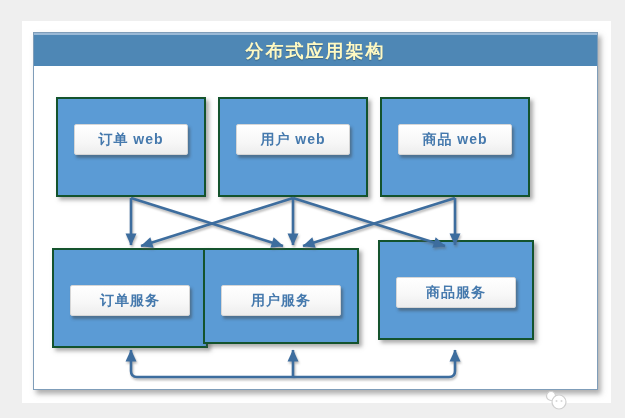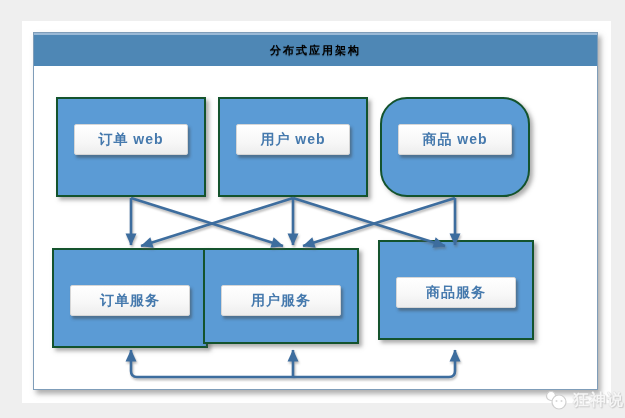--- a/index.html
+++ b/index.html
@@ -21,21 +21,21 @@
     box-sizing:border-box;
   }
   .titlebar{
     position:absolute;left:0;top:0;right:0;height:33px;
     background:#4e87b5;
     border-top:2px solid #9ab9d6;
     box-sizing:border-box;
     display:flex;align-items:center;justify-content:center;
   }
   .titlebar span{
-    color:#000000;font-size:11px;font-weight:bold;letter-spacing:2px;
+    color:#fef9c3;font-size:18px;font-weight:bold;letter-spacing:2px;
     text-shadow:0 1px 1px rgba(0,0,0,.25);
   }
   .node{
     position:absolute;
     background:#5b9bd5;
     border:2px solid #14532d;
     box-shadow:3px 3px 4px rgba(90,90,90,.5);
     box-sizing:border-box;
   }
   .node-label{
@@ -74,21 +74,21 @@
     <span>分布式应用架构</span>
   </div>
 </div>
 
 <div class="node toprow" style="left:56px;top:97px;width:150px;height:100px;">
   <div class="node-label">订单 web</div>
 </div>
 <div class="node toprow" style="left:218px;top:97px;width:150px;height:100px;">
   <div class="node-label">用户 web</div>
 </div>
-<div class="node toprow" style="left:380px;top:97px;width:150px;height:100px;border-radius:27px;">
+<div class="node toprow" style="left:380px;top:97px;width:150px;height:100px;">
   <div class="node-label">商品 web</div>
 </div>
 
 <div class="node bottomrow" style="left:52px;top:248px;width:156px;height:100px;">
   <div class="node-label">订单服务</div>
 </div>
 <div class="node bottomrow" style="left:203px;top:248px;width:156px;height:96px;">
   <div class="node-label">用户服务</div>
 </div>
 <div class="node bottomrow" style="left:378px;top:240px;width:156px;height:100px;">
@@ -116,14 +116,13 @@
   </g>
 </svg>
 
 <div class="watermark">
   <svg width="24" height="20" viewBox="0 0 24 20">
     <circle cx="6" cy="6" r="4.5" fill="#ffffff" stroke="#cfcfcf" stroke-width="1.2"></circle>
     <circle cx="14" cy="12" r="7" fill="#ffffff" stroke="#cfcfcf" stroke-width="1.2"></circle>
     <circle cx="11.5" cy="11" r="1" fill="#d8d8d8"></circle>
     <circle cx="16.5" cy="11" r="1" fill="#d8d8d8"></circle>
   </svg>
-  <span>狂神说</span>
 </div>
 
 </body></html>

